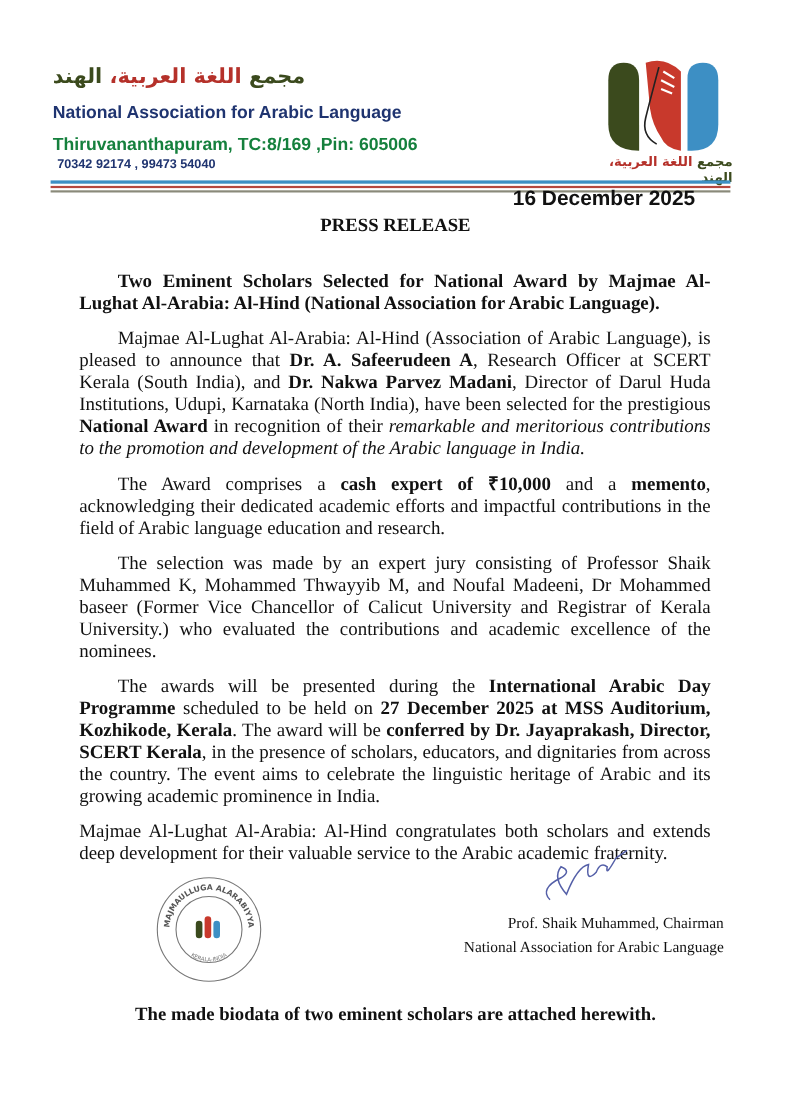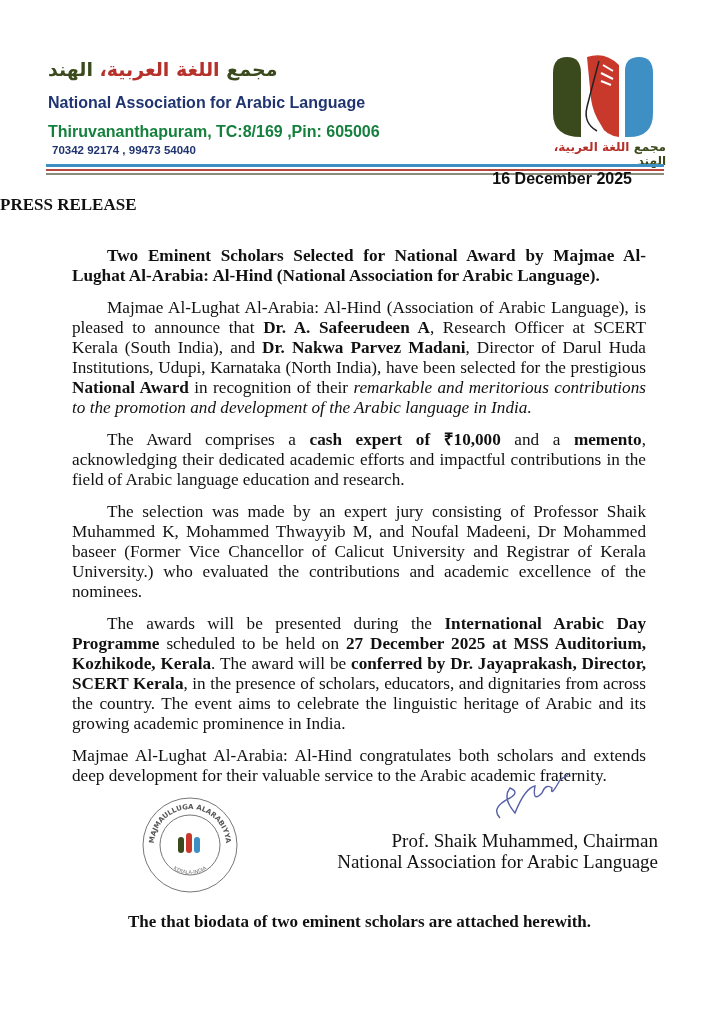--- a/index.html
+++ b/index.html
@@ -13,31 +13,31 @@
   .org-phones { position: absolute; left: 52px; top: 128px; font-family: "Liberation Sans", sans-serif; font-size: 11.5px; font-weight: bold; color: #1f3470; }
   .logo { position: absolute; left: 547px; top: 35px; width: 110px; height: 88px; }
   .logo-caption { position: absolute; left: 542px; top: 124px; width: 124px; font-family: "DejaVu Sans", sans-serif; font-size: 12px; font-weight: bold; text-align: right; direction: rtl; }
   .logo-caption .ar-green { color: #3b4a1d; }
   .logo-caption .ar-red { color: #b5312a; }
   .rules { position: absolute; left: 46px; top: 148px; width: 618px; }
   .rule { height: 2px; margin-bottom: 2px; }
   .rule.blue { background: #3d8fc4; height: 3px; }
   .rule.red { background: #b5473f; }
   .rule.gray { background: #8a8a7a; }
-  .date { position: absolute; right: 87px; top: 170px; font-family: "Liberation Sans", sans-serif; font-size: 16px; font-weight: bold; }
-  .release-title { position: absolute; left: 0; width: 719px; top: 195px; font-size: 17px; font-weight: bold; }
+  .date { position: absolute; right: 87px; top: 170px; font-family: "Liberation Sans", sans-serif; font-size: 19px; font-weight: bold; }
+  .release-title { position: absolute; left: 0; width: 719px; top: 195px; text-align: center; font-size: 17px; font-weight: bold; }
   .body { position: absolute; left: 60px; top: 234px; width: 598px; font-size: 17.2px; line-height: 20px; text-align: justify; }
   .body p { margin: 12px; }
   .indent { text-indent: 35px; }
   .headline { font-weight: bold; }
   b { font-weight: bold; }
   i { font-style: italic; }
   .seal { position: absolute; left: 140px; top: 795px; width: 100px; height: 100px; }
   .signature { position: absolute; left: 480px; top: 768px; width: 100px; height: 60px; }
-  .sign-block { position: absolute; right: 61px; top: 830px; text-align: right; font-size: 19px; line-height: 21px; }
+  .sign-block { position: absolute; right: 61px; top: 830px; text-align: right; font-size: 14px; line-height: 21px; }
   .footer-note { position: absolute; left: 0; width: 719px; top: 912px; text-align: center; font-size: 17px; font-weight: bold; }
 </style>
 </head>
 <body>
 
 <div class="header">
   <div class="arabic-title"><span class="ar-green">مجمع</span> <span class="ar-red">اللغة العربية،</span> <span class="ar-green">الهند</span></div>
   <div class="org-name">National Association for Arabic Language</div>
   <div class="org-address">Thiruvananthapuram, TC:8/169 ,Pin: 605006</div>
   <div class="org-phones">70342 92174 , 99473 54040</div>
@@ -86,13 +86,13 @@
 
 <svg class="signature" viewBox="0 0 100 60">
   <path d="M20 50 Q10 40 30 30 Q40 24 30 20 Q22 30 35 45 Q45 20 55 18 Q52 35 62 25 Q66 15 72 20 Q70 30 80 12 L90 5" stroke="#5560a8" stroke-width="1.4" fill="none"></path>
 </svg>
 
 <div class="sign-block">
   <div>Prof. Shaik Muhammed, Chairman</div>
   <div>National Association for Arabic Language</div>
 </div>
 
-<div class="footer-note">The that biodata of two eminent scholars are attached herewith.</div>
+<div class="footer-note">The made biodata of two eminent scholars are attached herewith.</div>
 
 </body></html>

